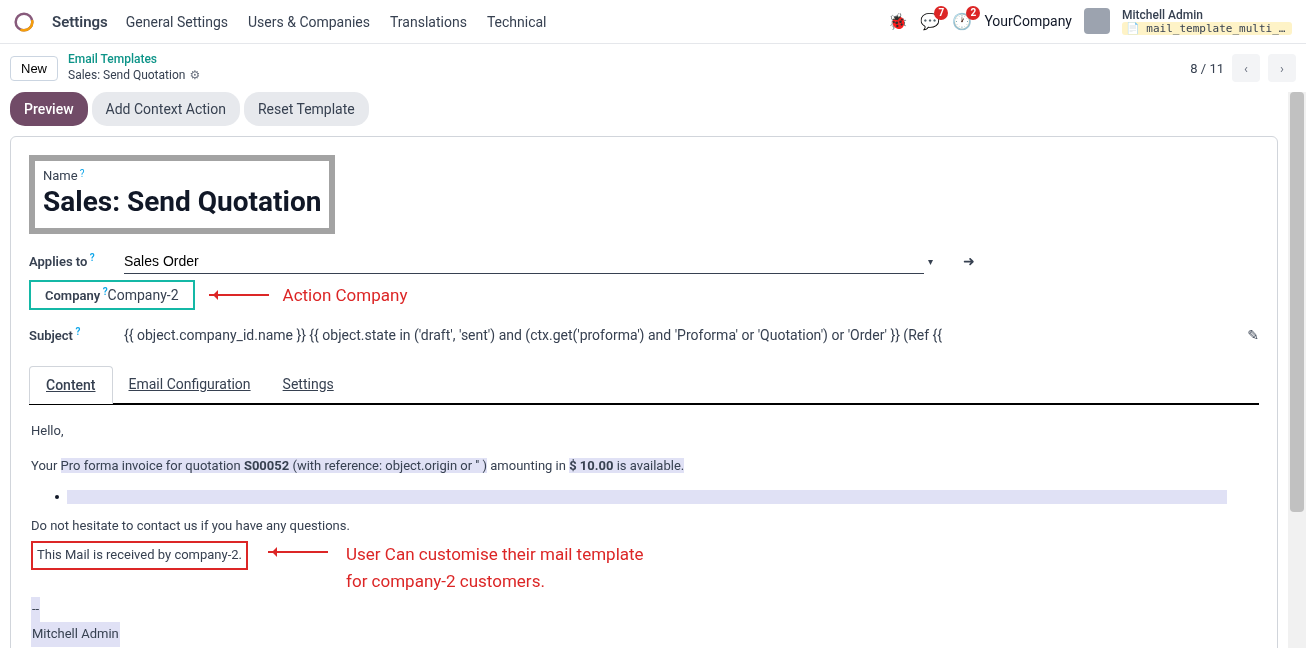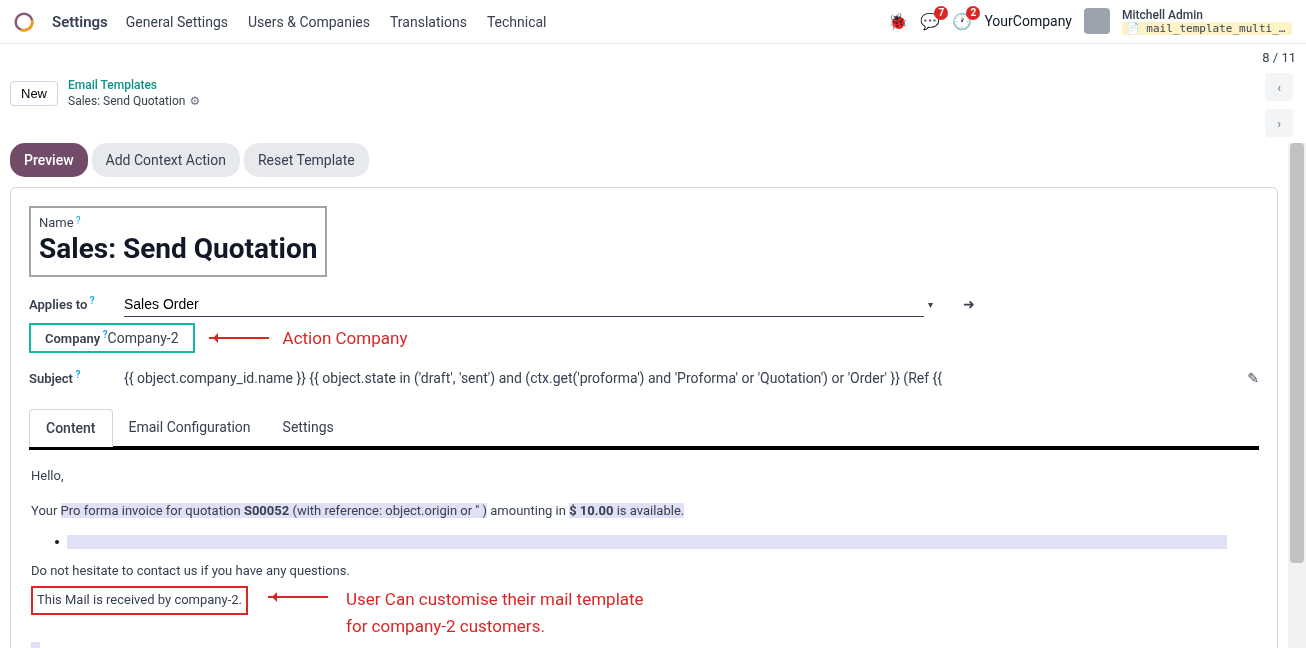--- a/index.html
+++ b/index.html
@@ -19,53 +19,53 @@
 .userbox .uname { font-weight: 500; }
 .userbox .ctx { background: #fef3c7; padding: 0 4px; font-family: monospace; font-size: 11px; border-radius: 3px; width: 170px; white-space: nowrap; overflow: hidden; text-overflow: ellipsis; }
 
 .subbar { display: flex; align-items: center; gap: 10px; padding: 6px 10px; min-height: 48px; }
 .newbtn { border: 1px solid #cbd5e1; background: #fff; padding: 4px 10px; border-radius: 4px; font-size: 13px; cursor: pointer; }
 .bc { display: flex; flex-direction: column; font-size: 12px; line-height: 1.3; }
 .bc .top { color: #0d9488; font-weight: 500; cursor: pointer; }
 .bc .cur { color: #374151; display: flex; align-items: center; gap: 4px; }
 .gear { color: #6b7280; font-size: 12px; }
 .subbar .spacer2 { flex: 1; }
-.pager { display: flex; align-items: center; gap: 8px; font-size: 13px; color: #374151; flex-direction: column; }
+.pager { display: flex; align-items: center; gap: 8px; font-size: 13px; color: #374151; }
 .pgbtn { width: 28px; height: 28px; display: flex; align-items: center; justify-content: center; background: #f3f4f6; border-radius: 4px; cursor: pointer; color: #6b7280; }
 
 .content-wrap { display: flex; }
 .main-area { flex: 1; padding: 0 10px 20px 10px; }
 .scrollbar { width: 18px; background: #f1f1f1; position: relative; height: 560px; }
 .scroll-thumb { position: absolute; top: 0; left: 2px; right: 2px; height: 420px; background: #c1c1c1; border-radius: 4px; }
 
 .tabstrip { display: flex; gap: 4px; margin-bottom: 0; }
 .tabstrip button { border: none; padding: 9px 14px; font-size: 14px; border-radius: 15px; cursor: pointer; font-family: inherit; }
 .tabstrip .primary { background: #714b67; color: #fff; font-weight: 500; }
 .tabstrip .secondary { background: #e7e9ed; color: #374151; }
 
 .card { border: 1px solid #d1d5db; border-radius: 6px; padding: 18px 18px 24px 18px; margin-top: 10px; background: #fff; }
-.redbox { border: 2px solid #a3a3a3; padding: 6px 8px 10px 8px; margin-bottom: 10px; display: inline-block; }
+.redbox { border: 6px solid #a3a3a3; padding: 6px 8px 10px 8px; margin-bottom: 10px; display: inline-block; }
 .fieldlabel { font-size: 13px; color: #374151; display: inline-flex; align-items: flex-start; gap: 2px; }
 .q { color: #0ea5e9; font-size: 10px; vertical-align: super; }
 .big-title { font-size: 28px; font-weight: 700; color: #111827; margin-top: 2px; }
 
 .formrow { display: flex; align-items: center; gap: 20px; min-height: 34px; }
 .formrow .lbl { width: 75px; font-weight: 600; font-size: 13px; }
 .applies-input { flex: 1; border: none; border-bottom: 1px solid #374151; padding: 4px 0; font-size: 14px; background: transparent; max-width: 800px; }
 .dropdown-caret { font-size: 10px; color: #374151; margin-left: -16px; }
 .arrow-out { margin-left: 10px; color: #374151; cursor: pointer; }
 .company-box { border: 2px solid #14b8a6; padding: 4px 14px; display: inline-flex; align-items: center; gap: 0; }
 .company-box .lbl { width: auto; }
 .ann-arrow { position: relative; display: inline-block; width: 60px; height: 2px; background: #dc2626; margin: 0 6px; }
 .ann-arrow::before { content: ""; position: absolute; left: -1px; top: -4px; border: 5px solid transparent; border-right-color: #dc2626; }
 .ann-text { color: #dc2626; font-size: 17px; }
 .subject-val { flex: 1; font-size: 14px; color: #374151; }
 .edit-ic { float: right; color: #374151; cursor: pointer; }
 
-.innertabs { display: flex; border-bottom: 4px solid #000000; margin-top: 14px; }
+.innertabs { display: flex; border-bottom: 2px solid #000000; margin-top: 14px; text-decoration: underline; }
 .innertabs .itab { padding: 10px 16px; font-size: 14px; cursor: pointer; color: #374151; }
 .innertabs .itab.active { border: 1px solid #d1d5db; border-bottom: 1px solid #fff; margin-bottom: -1px; border-radius: 4px 4px 0 0; font-weight: 500; }
 
 .mailbody { padding: 14px 2px; font-size: 13px; line-height: 1.9; color: #374151; }
 .hl { background: #e0e1f5; }
 .hl-strong { font-weight: 700; }
 .bullet-row { display: flex; align-items: center; gap: 8px; margin: 4px 0 4px 24px; }
 .bullet-dot { width: 4px; height: 4px; background: #111827; border-radius: 50%; }
 .bullet-bar { flex: 1; height: 14px; background: #e0e1f5; max-width: 1160px; }
 .redbox2 { border: 2px solid #dc2626; padding: 0 4px; display: inline-block; }

